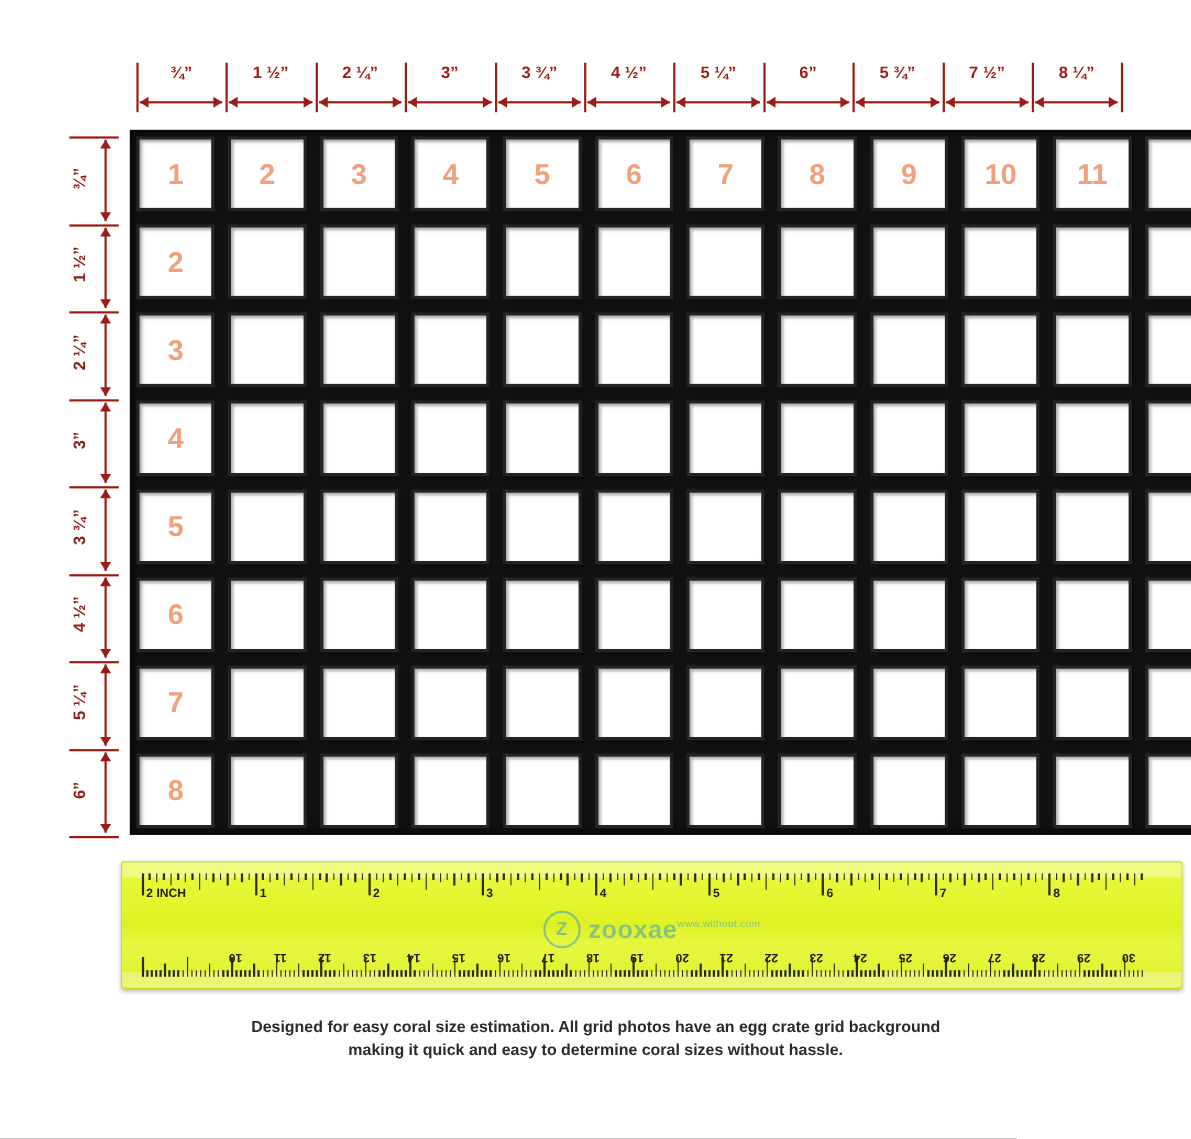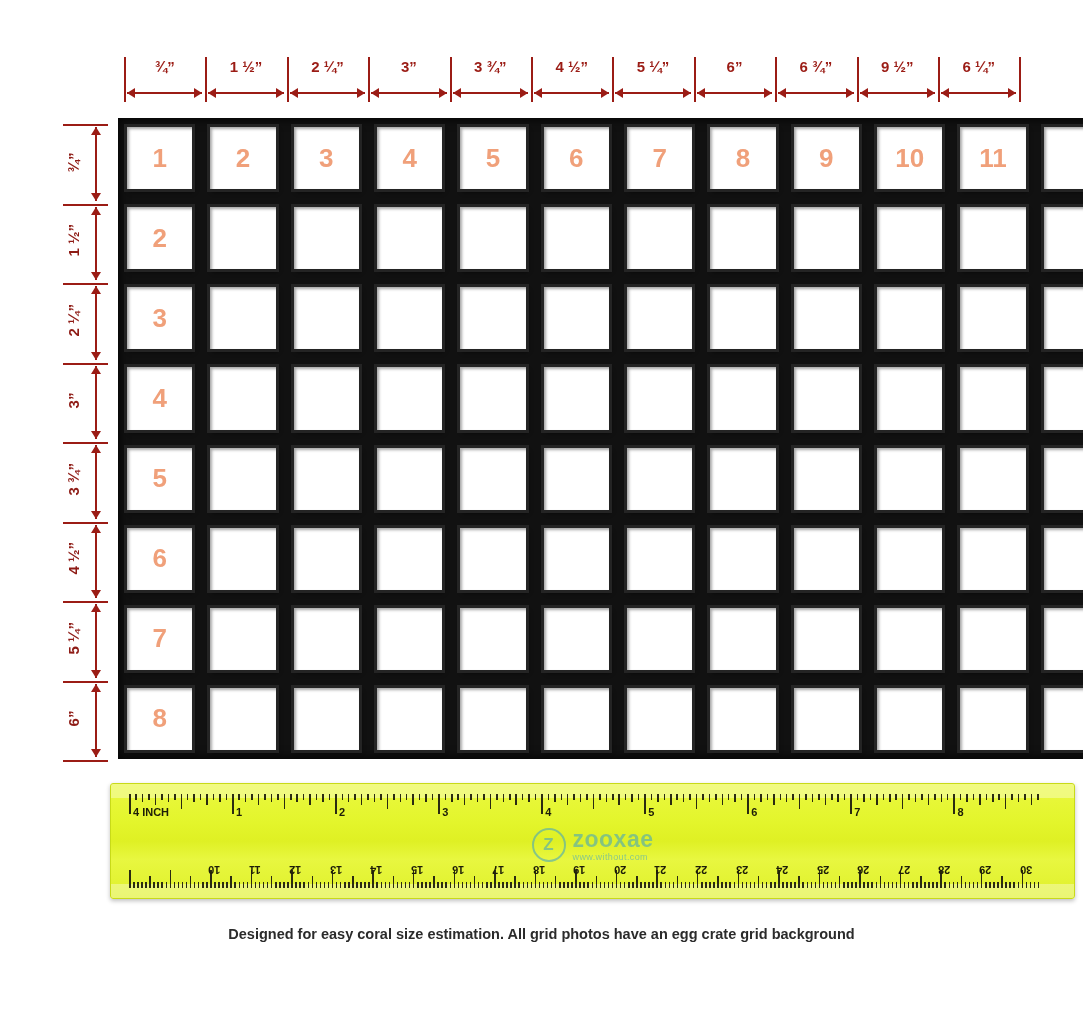--- a/index.html
+++ b/index.html
@@ -207,21 +207,21 @@
     opacity: .55;
   }
   #ruler .wm-logo {
     width: 30px; height: 30px;
     border-radius: 50%;
     border: 2.5px solid #3aa0c8;
     display: flex; align-items: center; justify-content: center;
     font-size: 17px; font-weight: 700; color: #3aa0c8;
   }
   #ruler .wm-text {
-    display: flex; flex-direction: column; line-height: 1;
+    display: flex; flex-direction: row; line-height: 1;
   }
   #ruler .wm-name {
     font-size: 23px; font-weight: 700; color: #3aa0c8; letter-spacing: .5px;
   }
   #ruler .wm-url {
     font-size: 9px; color: #3aa0c8; letter-spacing: .4px; margin-top: 2px;
   }
 
   
   #footer {
@@ -710,21 +710,21 @@
       <div class="tick top" style="height: 11px; left: 868.169px;"></div>
       <div class="tick top" style="height: 6px; left: 874.61px;"></div>
       <div class="tick top" style="height: 8px; left: 881.051px;"></div>
       <div class="tick top" style="height: 6px; left: 887.492px;"></div>
       <div class="tick top" style="height: 15px; left: 893.932px;"></div>
       <div class="tick top" style="height: 6px; left: 900.373px;"></div>
       <div class="tick top" style="height: 8px; left: 906.814px;"></div>
       <div class="tick top" style="height: 6px; left: 913.254px;"></div>
       <div class="tick top" style="height: 11px; left: 919.695px;"></div>
       <div class="tick top" style="height: 6px; left: 926.136px;"></div>
-      <div class="tlabel top" style="left: 22px;">4 INCH</div>
+      <div class="tlabel top" style="left: 22px;">2 INCH</div>
       <div class="tlabel top" style="left: 125.051px;">1</div>
       <div class="tlabel top" style="left: 228.102px;">2</div>
       <div class="tlabel top" style="left: 331.153px;">3</div>
       <div class="tlabel top" style="left: 434.203px;">4</div>
       <div class="tlabel top" style="left: 537.254px;">5</div>
       <div class="tlabel top" style="left: 640.305px;">6</div>
       <div class="tlabel top" style="left: 743.356px;">7</div>
       <div class="tlabel top" style="left: 846.407px;">8</div>
       <div class="tick bot" style="height: 18px; left: 18px;"></div>
       <div class="tick bot" style="height: 6px; left: 22.0571px;"></div>
@@ -970,20 +970,21 @@
       <div class="tlabel bot" style="left: 259.427px;">14</div>
       <div class="tlabel bot" style="left: 218.856px;">13</div>
       <div class="tlabel bot" style="left: 178.285px;">12</div>
       <div class="tlabel bot" style="left: 137.714px;">11</div>
       <div class="tlabel bot" style="left: 97.1424px;">10</div>
     </div>
 
   <div id="footer">
     <div class="sub">
       <div>Designed for easy coral size estimation. All grid photos have an egg crate grid background</div>
+      <div>making it quick and easy to determine coral sizes without hassle.</div>
     </div>
   </div>
 
 <div class="vtick" style="left: 124px;"></div>
     <div class="vtick" style="left: 205.4px;"></div>
     <div class="vtick" style="left: 286.8px;"></div>
     <div class="vtick" style="left: 368.2px;"></div>
     <div class="vtick" style="left: 449.6px;"></div>
     <div class="vtick" style="left: 531px;"></div>
     <div class="vtick" style="left: 612.4px;"></div>
@@ -1001,25 +1002,25 @@
     <div style="position: absolute; left: 368.2px; top: 58px; width: 81.4px; text-align: center; font-size: 15px; font-weight: 700; color: rgb(155, 28, 21);">3”</div>
     <div class="harrow" style="left: 371.2px; width: 75.4px;"></div>
     <div style="position: absolute; left: 449.6px; top: 58px; width: 81.4px; text-align: center; font-size: 15px; font-weight: 700; color: rgb(155, 28, 21);">3 ¾”</div>
     <div class="harrow" style="left: 452.6px; width: 75.4px;"></div>
     <div style="position: absolute; left: 531px; top: 58px; width: 81.4px; text-align: center; font-size: 15px; font-weight: 700; color: rgb(155, 28, 21);">4 ½”</div>
     <div class="harrow" style="left: 534px; width: 75.4px;"></div>
     <div style="position: absolute; left: 612.4px; top: 58px; width: 81.4px; text-align: center; font-size: 15px; font-weight: 700; color: rgb(155, 28, 21);">5 ¼”</div>
     <div class="harrow" style="left: 615.4px; width: 75.4px;"></div>
     <div style="position: absolute; left: 693.8px; top: 58px; width: 81.4px; text-align: center; font-size: 15px; font-weight: 700; color: rgb(155, 28, 21);">6”</div>
     <div class="harrow" style="left: 696.8px; width: 75.4px;"></div>
-    <div style="position: absolute; left: 775.2px; top: 58px; width: 81.4px; text-align: center; font-size: 15px; font-weight: 700; color: rgb(155, 28, 21);">6 ¾”</div>
+    <div style="position: absolute; left: 775.2px; top: 58px; width: 81.4px; text-align: center; font-size: 15px; font-weight: 700; color: rgb(155, 28, 21);">5 ¾”</div>
     <div class="harrow" style="left: 778.2px; width: 75.4px;"></div>
-    <div style="position: absolute; left: 856.6px; top: 58px; width: 81.4px; text-align: center; font-size: 15px; font-weight: 700; color: rgb(155, 28, 21);">9 ½”</div>
+    <div style="position: absolute; left: 856.6px; top: 58px; width: 81.4px; text-align: center; font-size: 15px; font-weight: 700; color: rgb(155, 28, 21);">7 ½”</div>
     <div class="harrow" style="left: 859.6px; width: 75.4px;"></div>
-    <div style="position: absolute; left: 938px; top: 58px; width: 81.4px; text-align: center; font-size: 15px; font-weight: 700; color: rgb(155, 28, 21);">6 ¼”</div>
+    <div style="position: absolute; left: 938px; top: 58px; width: 81.4px; text-align: center; font-size: 15px; font-weight: 700; color: rgb(155, 28, 21);">8 ¼”</div>
     <div class="harrow" style="left: 941px; width: 75.4px;"></div>
     <div class="htick" style="top: 124px;"></div>
     <div class="htick" style="top: 203.5px;"></div>
     <div class="htick" style="top: 283px;"></div>
     <div class="htick" style="top: 362.5px;"></div>
     <div class="htick" style="top: 442px;"></div>
     <div class="htick" style="top: 521.5px;"></div>
     <div class="htick" style="top: 601px;"></div>
     <div class="htick" style="top: 680.5px;"></div>
     <div class="htick" style="top: 760px;"></div>

